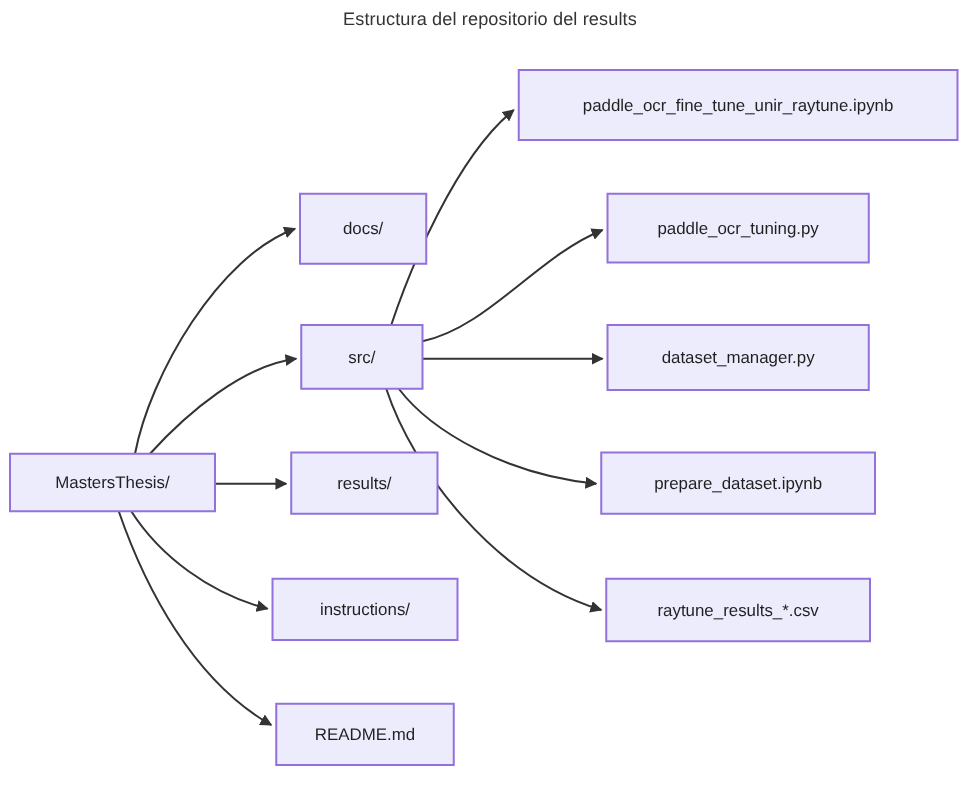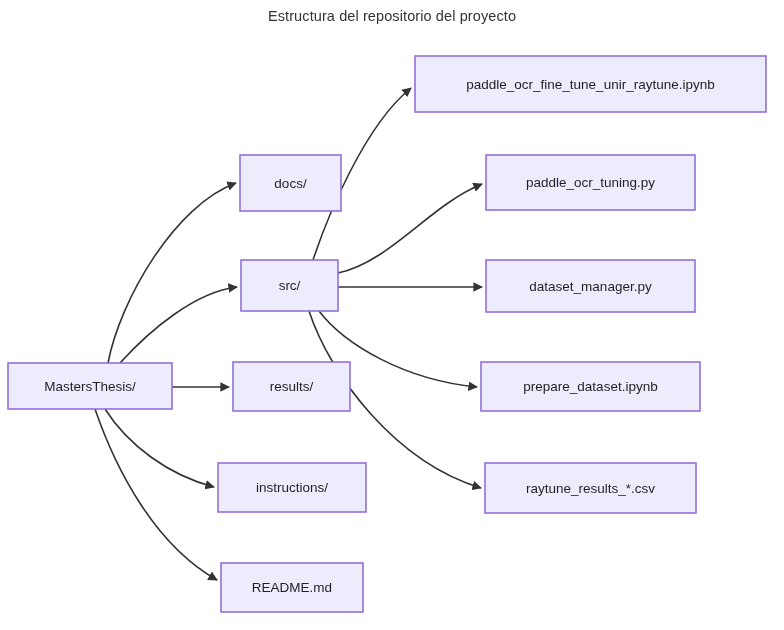--- a/index.html
+++ b/index.html
@@ -53,21 +53,21 @@
     fill: #1f2020;
     text-anchor: middle;
     dominant-baseline: middle;
   }
 </style>
 </head>
 <body>
 
 <div id="diagram-root">
 
-  <div class="diagram-title">Estructura del repositorio del proyecto</div>
+  <div class="diagram-title">Estructura del repositorio del results</div>
 
   <svg class="flow" viewBox="0 0 784 630">
     <defs>
       <marker id="arrowhead" viewBox="0 0 10 10" refX="9" refY="5" markerWidth="6" markerHeight="6" orient="auto-start-reverse">
         <path d="M 0 0 L 10 5 L 0 10 z" fill="#333333"></path>
       </marker>
     </defs>
     <g id="edges-layer">
         <path class="edge-path" d="M 108 363 C 120 300 175 205 236 183" marker-end="url(#arrowhead)"></path>
         <path class="edge-path" d="M 120 363 C 150 330 195 292 237 287" marker-end="url(#arrowhead)"></path>

